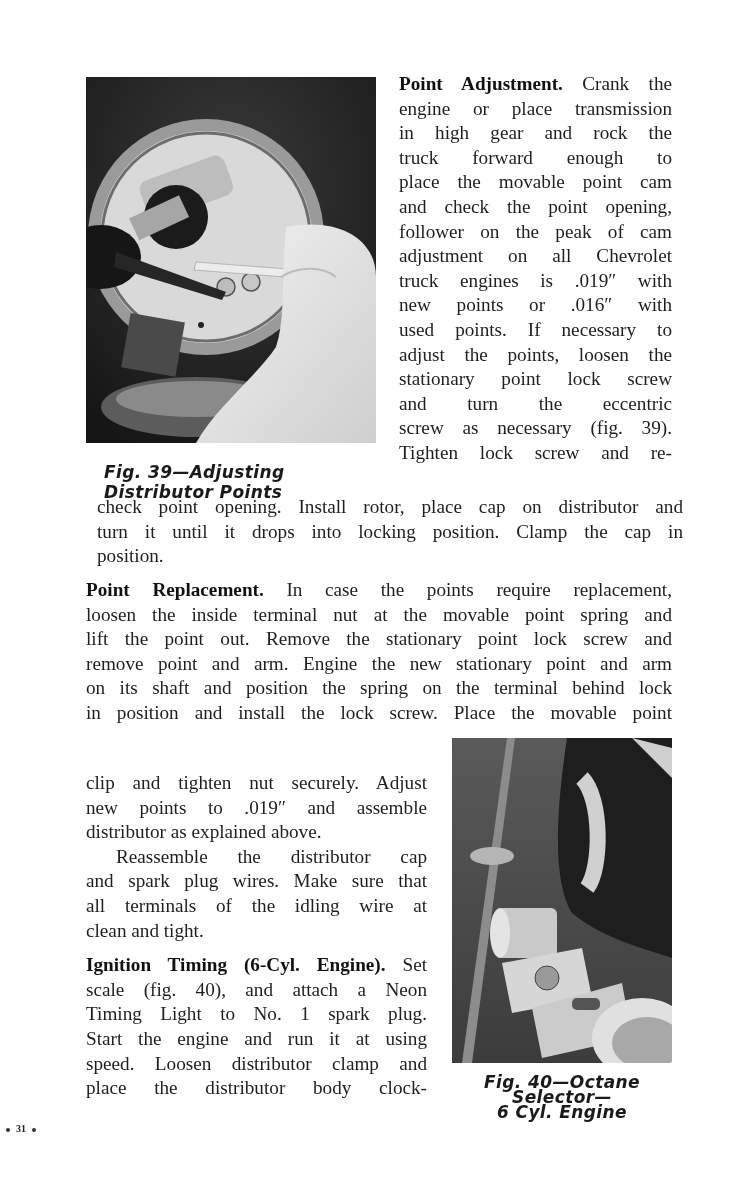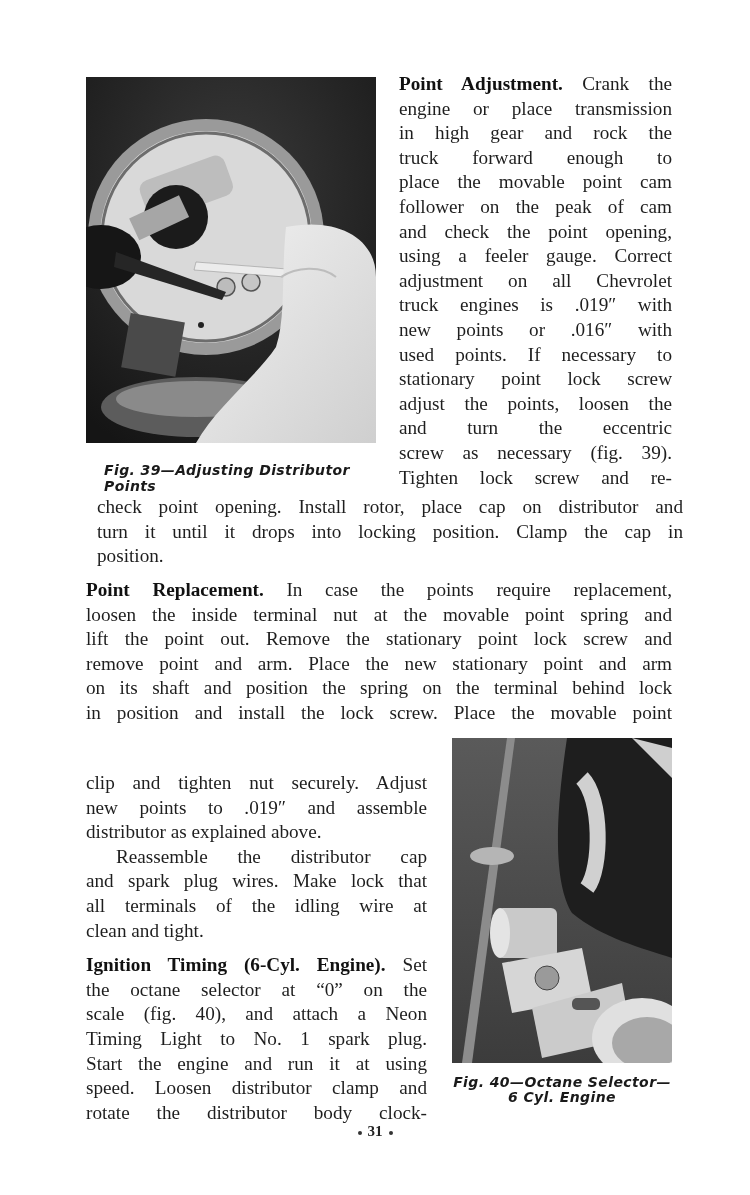--- a/index.html
+++ b/index.html
@@ -28,21 +28,21 @@
     background: #2b2b2b;
   }
   #fig39-photo { left: 86px; top: 77px; width: 290px; height: 366px; }
   #fig40-photo { left: 452px; top: 738px; width: 220px; height: 325px; }
 
   .caption {
     position: absolute;
     font-family: "DejaVu Sans", "Liberation Sans", sans-serif;
     font-style: italic;
     font-weight: bold;
-    font-size: 14px;
+    font-size: 17px;
     color: #1a1a1a;
     letter-spacing: 0.4px;
     text-align: center;
   }
   #fig39-caption { left: 86px; top: 462px; width: 290px; text-align: left; padding-left: 18px; box-sizing: border-box; }
   #fig40-caption { left: 452px; top: 1075px; width: 220px; line-height: 15px; }
 
   
   .block { position: absolute; text-align: justify; }
   .line { display: block; text-align: justify; text-align-last: justify; white-space: nowrap; height: 24.6px; }
@@ -52,24 +52,24 @@
   #full-1 { left: 97px; top: 470px; width: 586px; }
   #full-2 { left: 86px; top: 550px; width: 586px; }
   #left-col { left: 86px; top: 726px; width: 341px; margin-top: 45px; }
 
   .indent { padding-left: 30px; }
   .gap { height: 10px; }
 
   .page-number {
     position: absolute;
     left: 0; width: 750px; top: 1123px;
-    text-align: center;
+    text-align: left;
     font-family: "Liberation Serif", "DejaVu Serif", serif;
     font-weight: bold;
-    font-size: 15px;
+    font-size: 10px;
     color: #222;
   }
   .dot { display: inline-block; width: 4px; height: 4px; background: #333; border-radius: 50%; vertical-align: middle; margin: 0 6px; }
 </style>
 </head>
 <body>
 
 <div class="page">
 
   <div class="photo" id="fig39-photo">
@@ -112,68 +112,66 @@
     </svg>
   </div>
   <div class="caption" id="fig39-caption">Fig. 39—Adjusting Distributor Points</div>
 
   <div class="block serif-body" id="right-col">
     <span class="line"><b>Point Adjustment.</b><span> Crank the</span></span>
     <span class="line">engine or place transmission</span>
     <span class="line">in high gear and rock the</span>
     <span class="line">truck forward enough to</span>
     <span class="line">place the movable point cam</span>
+    <span class="line">and check the point opening,</span>
     <span class="line">follower on the peak of cam</span>
-    <span class="line">and check the point opening,</span>
-    <span class="line">using a feeler gauge. Correct</span>
     <span class="line">adjustment on all Chevrolet</span>
     <span class="line">truck engines is .019″ with</span>
     <span class="line">new points or .016″ with</span>
     <span class="line">used points. If necessary to</span>
+    <span class="line">adjust the points, loosen the</span>
     <span class="line">stationary point lock screw</span>
-    <span class="line">adjust the points, loosen the</span>
     <span class="line">and turn the eccentric</span>
     <span class="line">screw as necessary (fig. 39).</span>
     <span class="line">Tighten lock screw and re-</span>
   </div>
 
   <div class="block serif-body" id="full-1" style="top:495px;">
     <span class="line">check point opening. Install rotor, place cap on distributor and</span>
     <span class="line">turn it until it drops into locking position. Clamp the cap in</span>
     <span class="line last">position.</span>
   </div>
 
   <div class="block serif-body" id="full-2" style="top:578px;">
     <span class="line"><b>Point Replacement.</b><span> In case the points require replacement,</span></span>
     <span class="line">loosen the inside terminal nut at the movable point spring and</span>
     <span class="line">lift the point out. Remove the stationary point lock screw and</span>
-    <span class="line">remove point and arm. Place the new stationary point and arm</span>
+    <span class="line">remove point and arm. Engine the new stationary point and arm</span>
     <span class="line">on its shaft and position the spring on the terminal behind lock</span>
     <span class="line">in position and install the lock screw. Place the movable point</span>
   </div>
 
   <div class="block serif-body" id="left-col" style="top:726px;">
     <span class="line">clip and tighten nut securely. Adjust</span>
     <span class="line">new points to .019″ and assemble</span>
     <span class="line last">distributor as explained above.</span>
 
     <span class="line indent">Reassemble the distributor cap</span>
-    <span class="line">and spark plug wires. Make lock that</span>
+    <span class="line">and spark plug wires. Make sure that</span>
     <span class="line">all terminals of the idling wire at</span>
     <span class="line last">clean and tight.</span>
 
     <div class="gap"></div>
 
     <span class="line"><b>Ignition Timing (6-Cyl. Engine).</b><span> Set</span></span>
-    <span class="line">the octane selector at “0” on the</span>
     <span class="line">scale (fig. 40), and attach a Neon</span>
     <span class="line">Timing Light to No. 1 spark plug.</span>
     <span class="line">Start the engine and run it at using</span>
     <span class="line">speed. Loosen distributor clamp and</span>
-    <span class="line">rotate the distributor body clock-</span>
+    <span class="line">place the distributor body clock-</span>
   </div>
 
   <div class="photo" id="fig40-photo">
     <svg width="220" height="325" viewBox="0 0 220 325">
       <defs>
         <linearGradient id="g40bg" x1="0" y1="0" x2="0" y2="1">
           <stop offset="0" stop-color="#5a5a5a"></stop>
           <stop offset="1" stop-color="#3c3c3c"></stop>
         </linearGradient>
       </defs>

